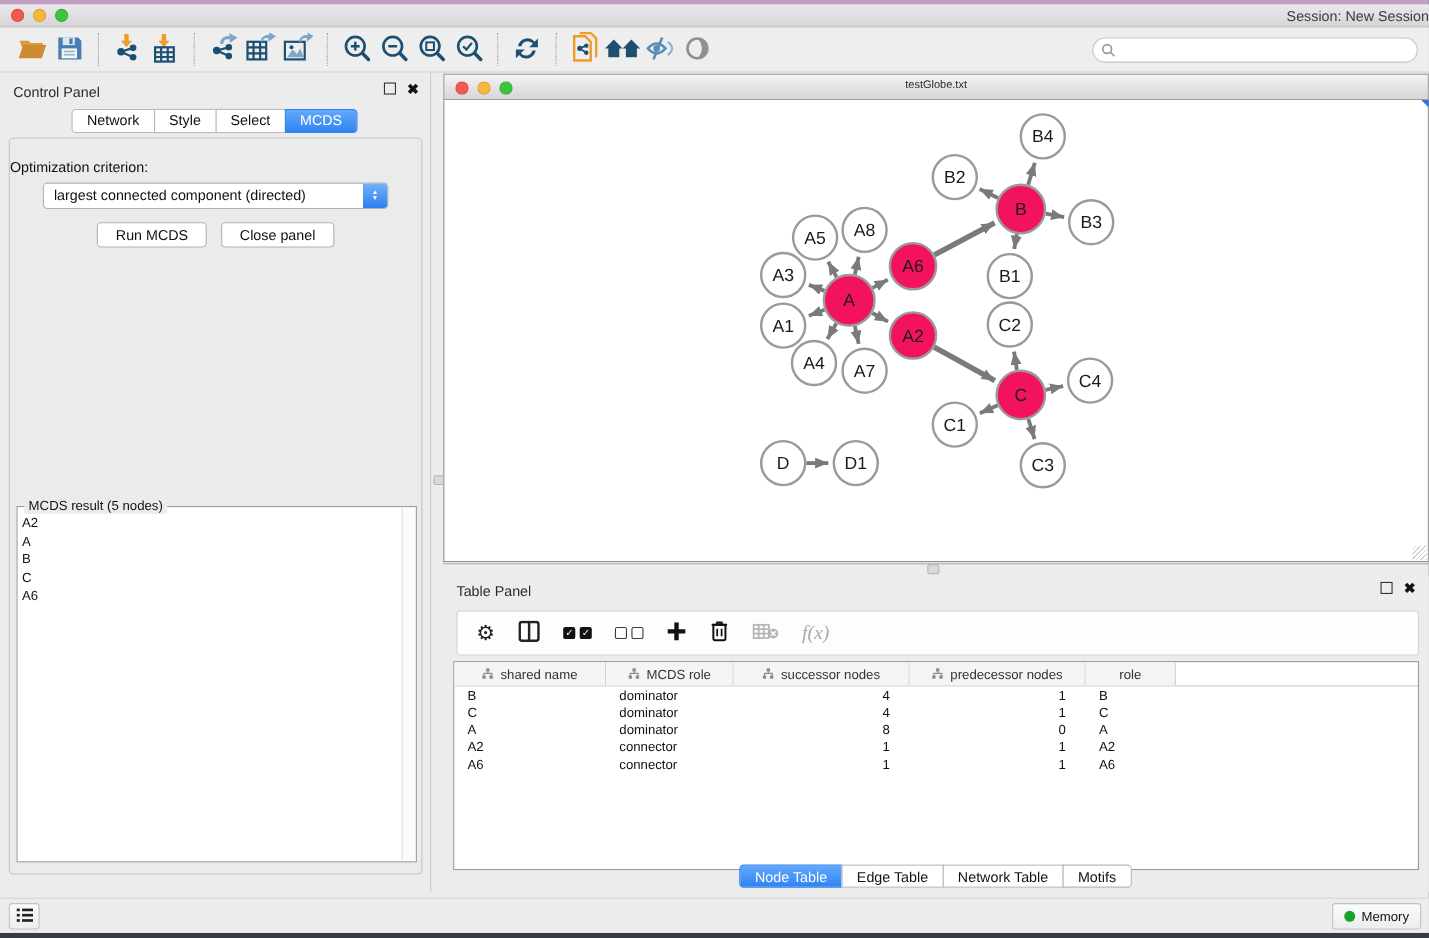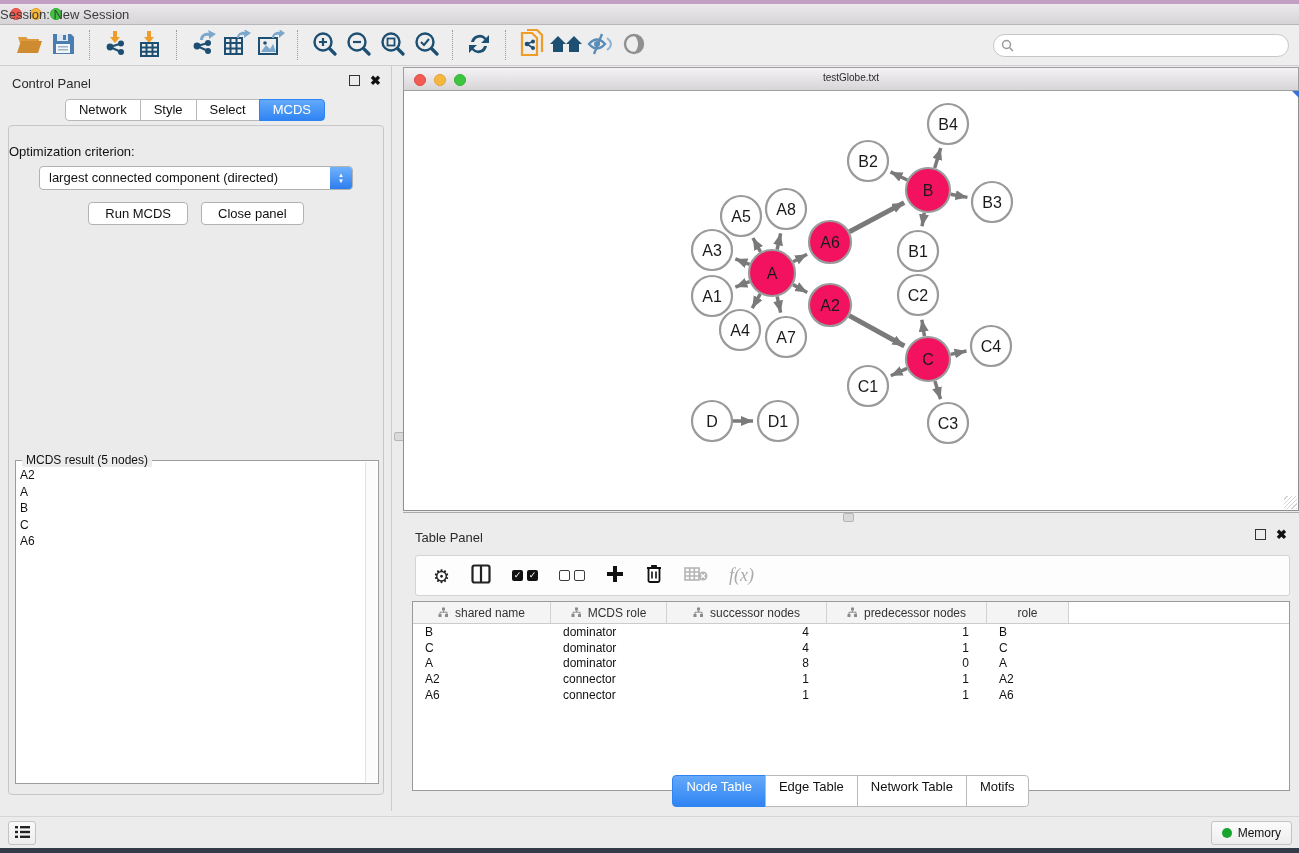--- a/index.html
+++ b/index.html
@@ -9,21 +9,21 @@
 
   
   .wall-top { position:absolute; left:0; top:0; right:0; height:4px; background:#c39fc4; }
   .wall-bottom { position:absolute; left:0; bottom:0; right:0; height:5px; background:#333b49; }
 
   
   .app { position:absolute; left:0; top:4px; right:0; bottom:5px; background:#ececec; }
 
   .titlebar { position:absolute; left:0; top:0; right:0; height:21px;
     background:linear-gradient(#ebe9eb,#d7d4d7); border-bottom:1px solid #b9b6b9; }
-  .titlebar .title { position:absolute; left:0; right:0; top:3px; text-align:left;
+  .titlebar .title { position:absolute; left:0; right:0; top:3px; text-align:right;
     font-size:13px; color:#3c3c3c; }
   .lights { position:absolute; left:10px; top:4px; display:flex; gap:8px; }
   .light { width:12px; height:12px; border-radius:50%; }
   .light.red { background:#f25b51; border:1px solid #dd4a41; }
   .light.yellow { background:#f5b73e; border:1px solid #e0a32c; }
   .light.green { background:#3ec53e; border:1px solid #2fb22f; }
 
   
   .toolbar { position:absolute; left:0; top:21px; right:0; height:41px; background:#eeeeee;
     border-bottom:1px solid #cfcfcf; display:flex; align-items:center; padding-left:12px; }
@@ -105,21 +105,21 @@
   .unchk { width:11px; height:11px; background:#fff; border:1.6px solid #3c3c3c; border-radius:2px; }
   .fx { font-family:"Liberation Serif",serif; font-style:italic; font-size:18px; color:#aaaaaa; }
   .tp-table { position:absolute; left:9px; right:9px; top:77px; height:190px;
     background:#ffffff; border:1px solid #9a9a9a; overflow:hidden; }
   .thead { display:flex; height:22px; border-bottom:1px solid #cccccc; }
   .th { display:flex; align-items:center; justify-content:center; gap:6px;
     background:#f4f4f4; border-right:1px solid #d2d2d2; font-size:12px; color:#333; }
   .trow { display:flex; height:15.8px; align-items:center; }
   .td { font-size:12px; color:#111; overflow:hidden; white-space:nowrap; }
   .tp-tabs { position:absolute; left:0; right:0; bottom:4px; display:flex; justify-content:center; }
-  .tp-tabs .tab { padding:3px 13px 12px; }
+  .tp-tabs .tab { padding:3px 13px 1px; }
 
   
   .status { position:absolute; left:0; right:0; bottom:0; height:32px; background:#ececec;
     border-top:1px solid #d6d6d6; }
   .listbtn { position:absolute; left:8px; top:4px; width:28px; height:24px;
     background:linear-gradient(#fbfbfb,#ededed); border:1px solid #c3c3c3; border-radius:3px;
     display:flex; align-items:center; justify-content:center; }
   .membtn { position:absolute; right:7px; top:4px; height:24px; padding:0 10px;
     background:linear-gradient(#fbfbfb,#ededed); border:1px solid #c3c3c3; border-radius:3px;
     display:flex; align-items:center; gap:6px; font-size:12px; color:#111; }

